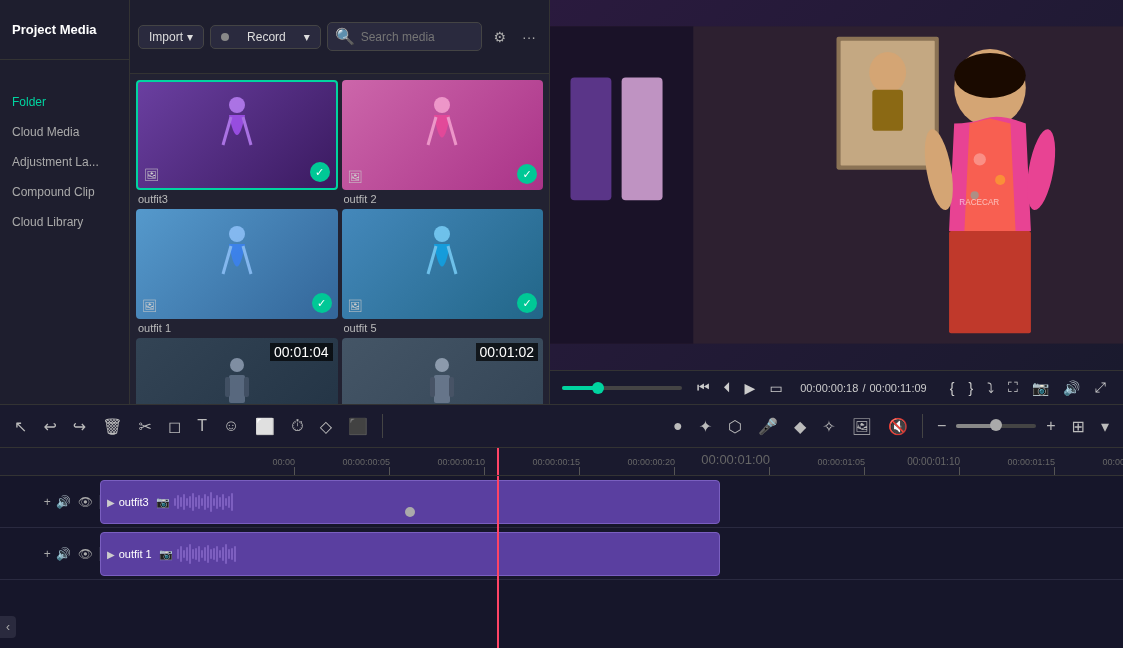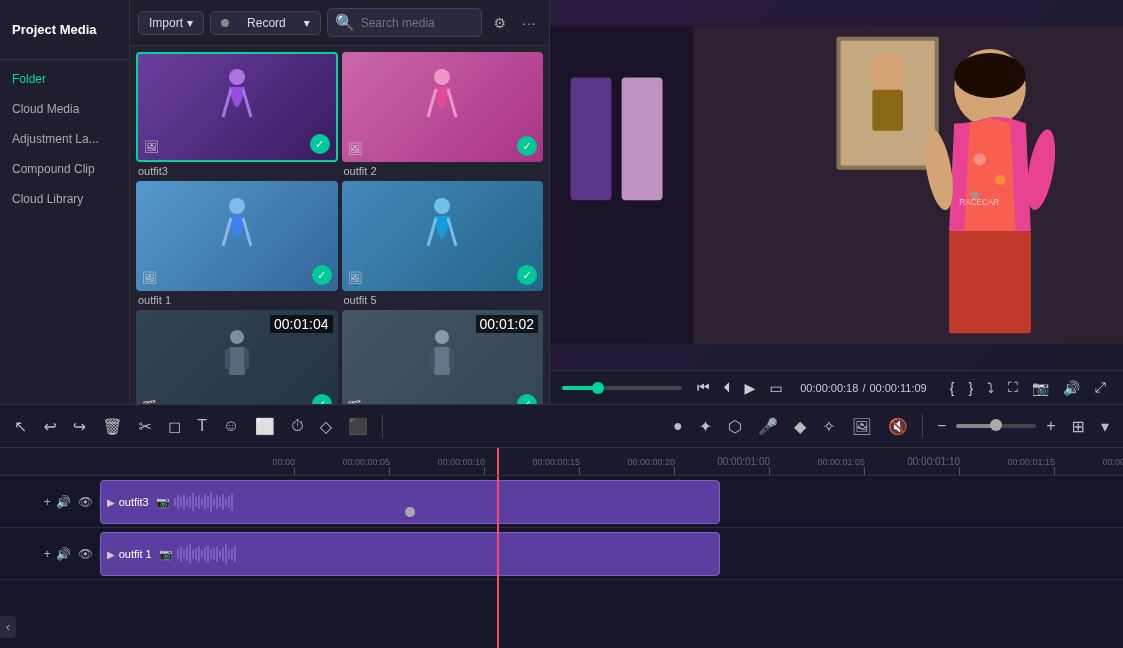--- a/index.html
+++ b/index.html
@@ -6,25 +6,25 @@
     body { background: #1a1a2e; color: #fff; font-family: -apple-system, BlinkMacSystemFont, 'Segoe UI', sans-serif; width: 1123px; height: 648px; overflow: hidden; display: flex; flex-direction: column; }
 
     
     .top-area { display: flex; flex: 1; min-height: 0; }
 
     
     .left-panel { width: 130px; background: #1e1e2e; display: flex; flex-direction: column; border-right: 1px solid #333; }
     .left-panel-header { padding: 22px 12px; font-size: 13px; font-weight: 600; color: #fff; border-bottom: 1px solid #333; }
     .left-panel-nav { display: flex; flex-direction: column; padding: 4px 0; flex: 1; }
     .nav-item { padding: 8px 12px; font-size: 12px; color: #aaa; cursor: pointer; }
-    .nav-item.active { color: #00d4a0; }
+    .nav-item.active { color: #00d4a0; margin-top: 23px; }
 
     
     .media-panel { width: 420px; background: #222232; border-right: 1px solid #333; display: flex; flex-direction: column; }
-    .media-toolbar { display: flex; align-items: center; padding: 8px 8px; gap: 6px; border-bottom: 1px solid #333; background: #1e1e2e; }
+    .media-toolbar { display: flex; align-items: center; padding: 22px 8px; gap: 6px; border-bottom: 1px solid #333; background: #1e1e2e; }
     .btn-import { background: #2a2a3e; border: 1px solid #444; color: #ddd; padding: 4px 10px; border-radius: 5px; font-size: 12px; cursor: pointer; display: flex; align-items: center; gap: 4px; }
     .btn-record { background: #2a2a3e; border: 1px solid #444; color: #ddd; padding: 4px 10px; border-radius: 5px; font-size: 12px; cursor: pointer; display: flex; align-items: center; gap: 18px; }
     .record-dot { width: 8px; height: 8px; background: #888; border-radius: 50%; display: inline-block; }
     .search-box { display: flex; align-items: center; background: #2a2a3e; border: 1px solid #444; border-radius: 5px; padding: 4px 8px; flex: 1; gap: 5px; }
     .search-box input { background: none; border: none; color: #ccc; font-size: 12px; outline: none; width: 100%; }
     .icon-btn { background: none; border: none; color: #aaa; cursor: pointer; font-size: 14px; padding: 2px 5px; }
     .media-grid { display: grid; grid-template-columns: 1fr 1fr; gap: 4px; padding: 6px; overflow-y: auto; flex: 1; }
     .media-item { position: relative; cursor: pointer; }
     .media-thumb { width: 100%; height: 110px; background: #333; border-radius: 4px; overflow: hidden; display: flex; align-items: center; justify-content: center; position: relative; }
     .media-thumb.selected { border: 2px solid #00d4a0; }
@@ -336,21 +336,21 @@
         </div>
         <div class="ruler-mark">
           <span style="font-size:9px;color:#666;">00:00:00:15</span>
           <div class="ruler-line"></div>
         </div>
         <div class="ruler-mark">
           <span style="font-size:9px;color:#666;">00:00:00:20</span>
           <div class="ruler-line"></div>
         </div>
         <div class="ruler-mark">
-          <span style="font-size:10px;color:#666;">00:00:01:00</span>
+          <span style="font-size:13px;color:#666;">00:00:01:00</span>
           <div class="ruler-line"></div>
         </div>
         <div class="ruler-mark">
           <span style="font-size:9px;color:#666;">00:00:01:05</span>
           <div class="ruler-line"></div>
         </div>
         <div class="ruler-mark">
           <span style="font-size:10px;color:#666;">00:00:01:10</span>
           <div class="ruler-line"></div>
         </div>

